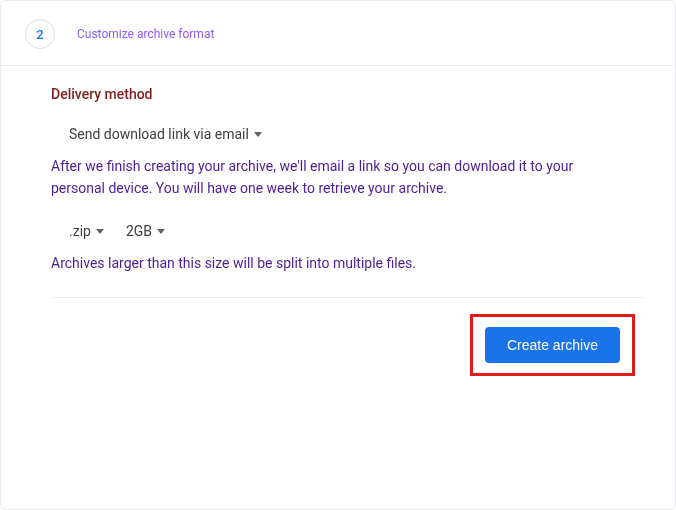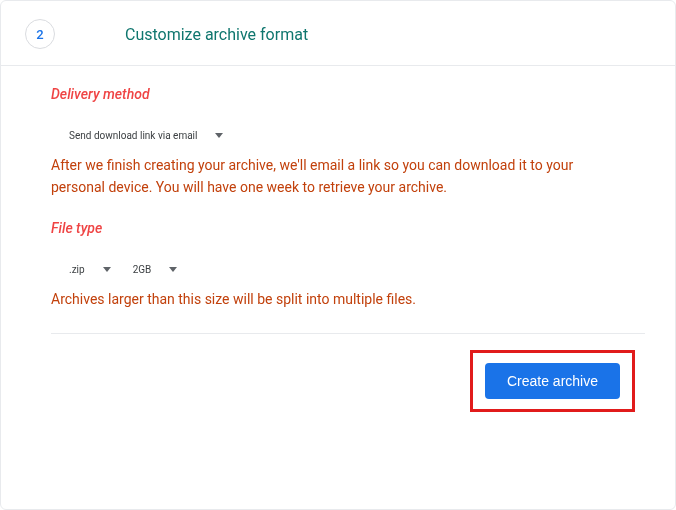--- a/index.html
+++ b/index.html
@@ -33,62 +33,60 @@
       display: flex;
       align-items: center;
       justify-content: center;
       color: #1a73e8;
       font-size: 13px;
       font-weight: 500;
       margin-right: 22px;
       background: #fff;
     }
     .step-title {
-      font-size: 16px;
-      color: #0f766e;
+      font-size: 12px;
+      color: #8b5cf6;
       font-weight: 400;
-      margin-left: 48px;
     }
     .divider-full {
       height: 1px;
       background: #e8eaed;
       width: 100%;
     }
     .content {
       padding: 10px 30px 0 50px;
     }
     .section-label {
       font-size: 14px;
-      color: #ef4444;
+      color: #7f1d1d;
       font-weight: 500;
       margin-top: 10px;
       margin-bottom: 22px;
-      font-style: italic;
     }
     .select {
       display: inline-flex;
       align-items: center;
-      gap: 16px;
+      gap: 3px;
       padding-left: 18px;
       cursor: pointer;
-      font-size: 10px;
+      font-size: 14px;
       color: #3c4043;
       margin-bottom: 14px;
     }
     .caret {
       width: 0;
       height: 0;
       border-left: 4px solid transparent;
       border-right: 4px solid transparent;
       border-top: 5px solid #5f6368;
       margin-left: 2px;
     }
     .desc {
       font-size: 14px;
-      color: #c2410c;
+      color: #4c1d95;
       line-height: 1.55;
       margin-bottom: 22px;
       max-width: 560px;
     }
     .bottom-div {
       height: 1px;
       background: #e8eaed;
       margin: 8px 0 16px 0;
     }
     .action-row {
@@ -124,21 +122,20 @@
 
   <div class="content">
 
     <div class="section-label">Delivery method</div>
     <div class="select">
       <span>Send download link via email</span>
       <span class="caret"></span>
     </div>
     <div class="desc">After we finish creating your archive, we'll email a link so you can download it to your personal device. You will have one week to retrieve your archive.</div>
 
-    <div class="section-label">File type</div>
     <div class="select">
       <span>.zip</span>
       <span class="caret"></span>
     </div>
 
     <div class="select">
       <span>2GB</span>
       <span class="caret"></span>
     </div>
     <div class="desc">Archives larger than this size will be split into multiple files.</div>

